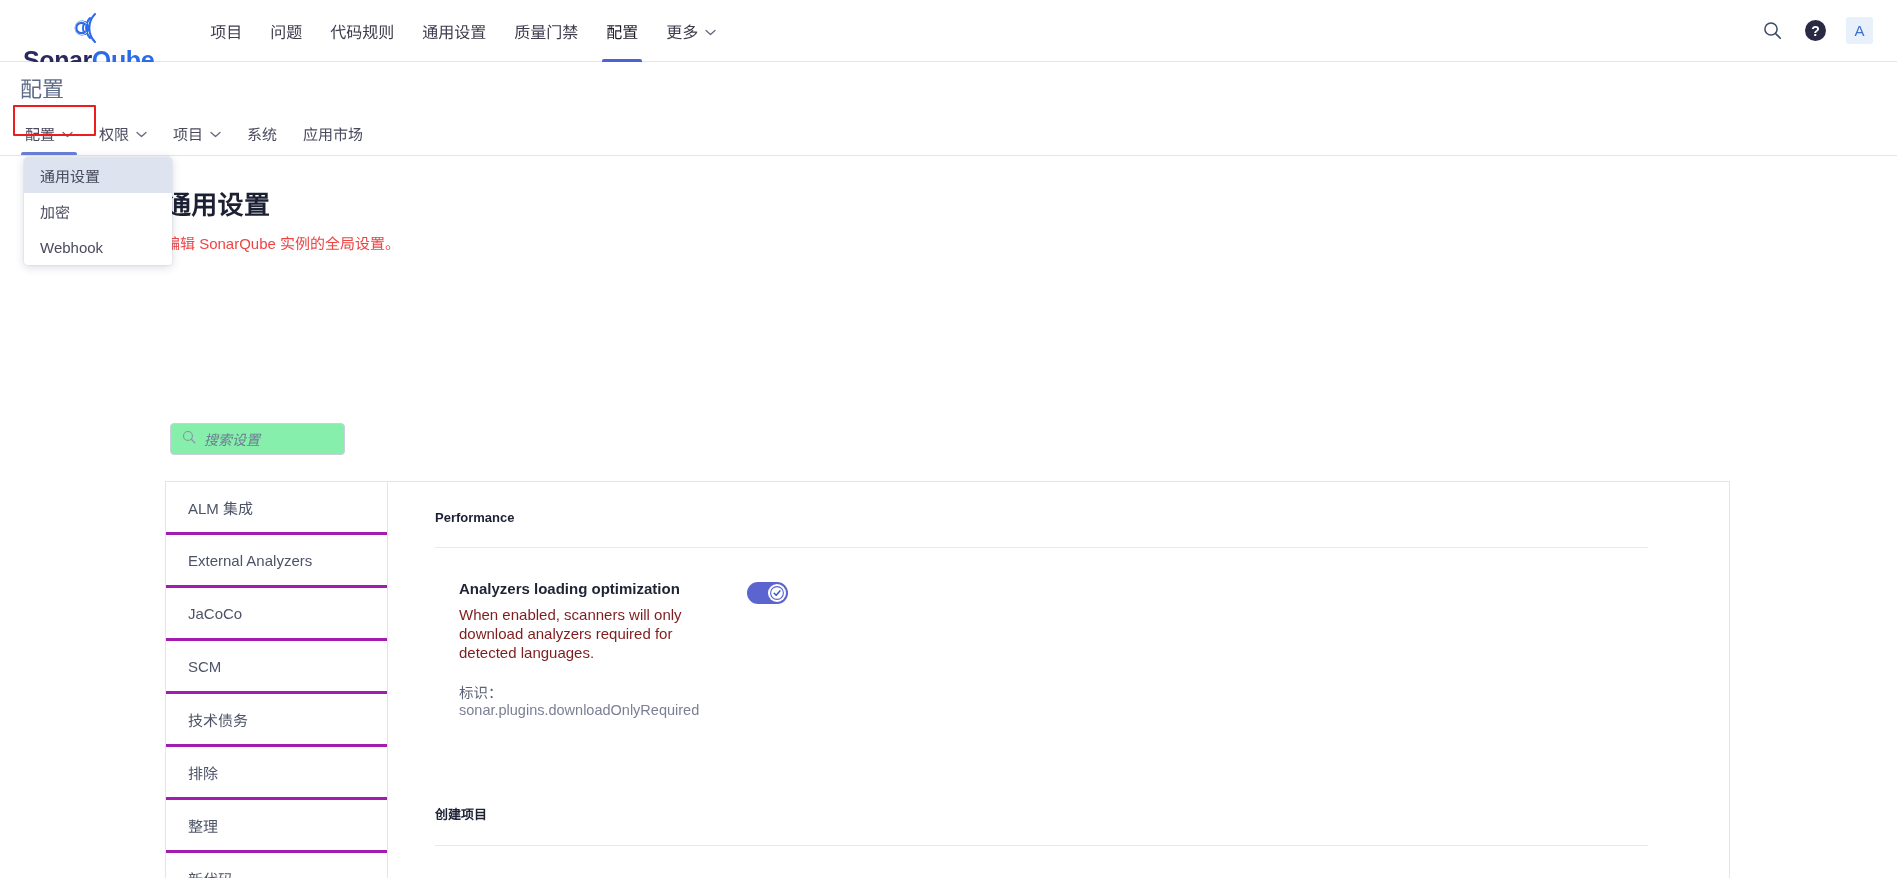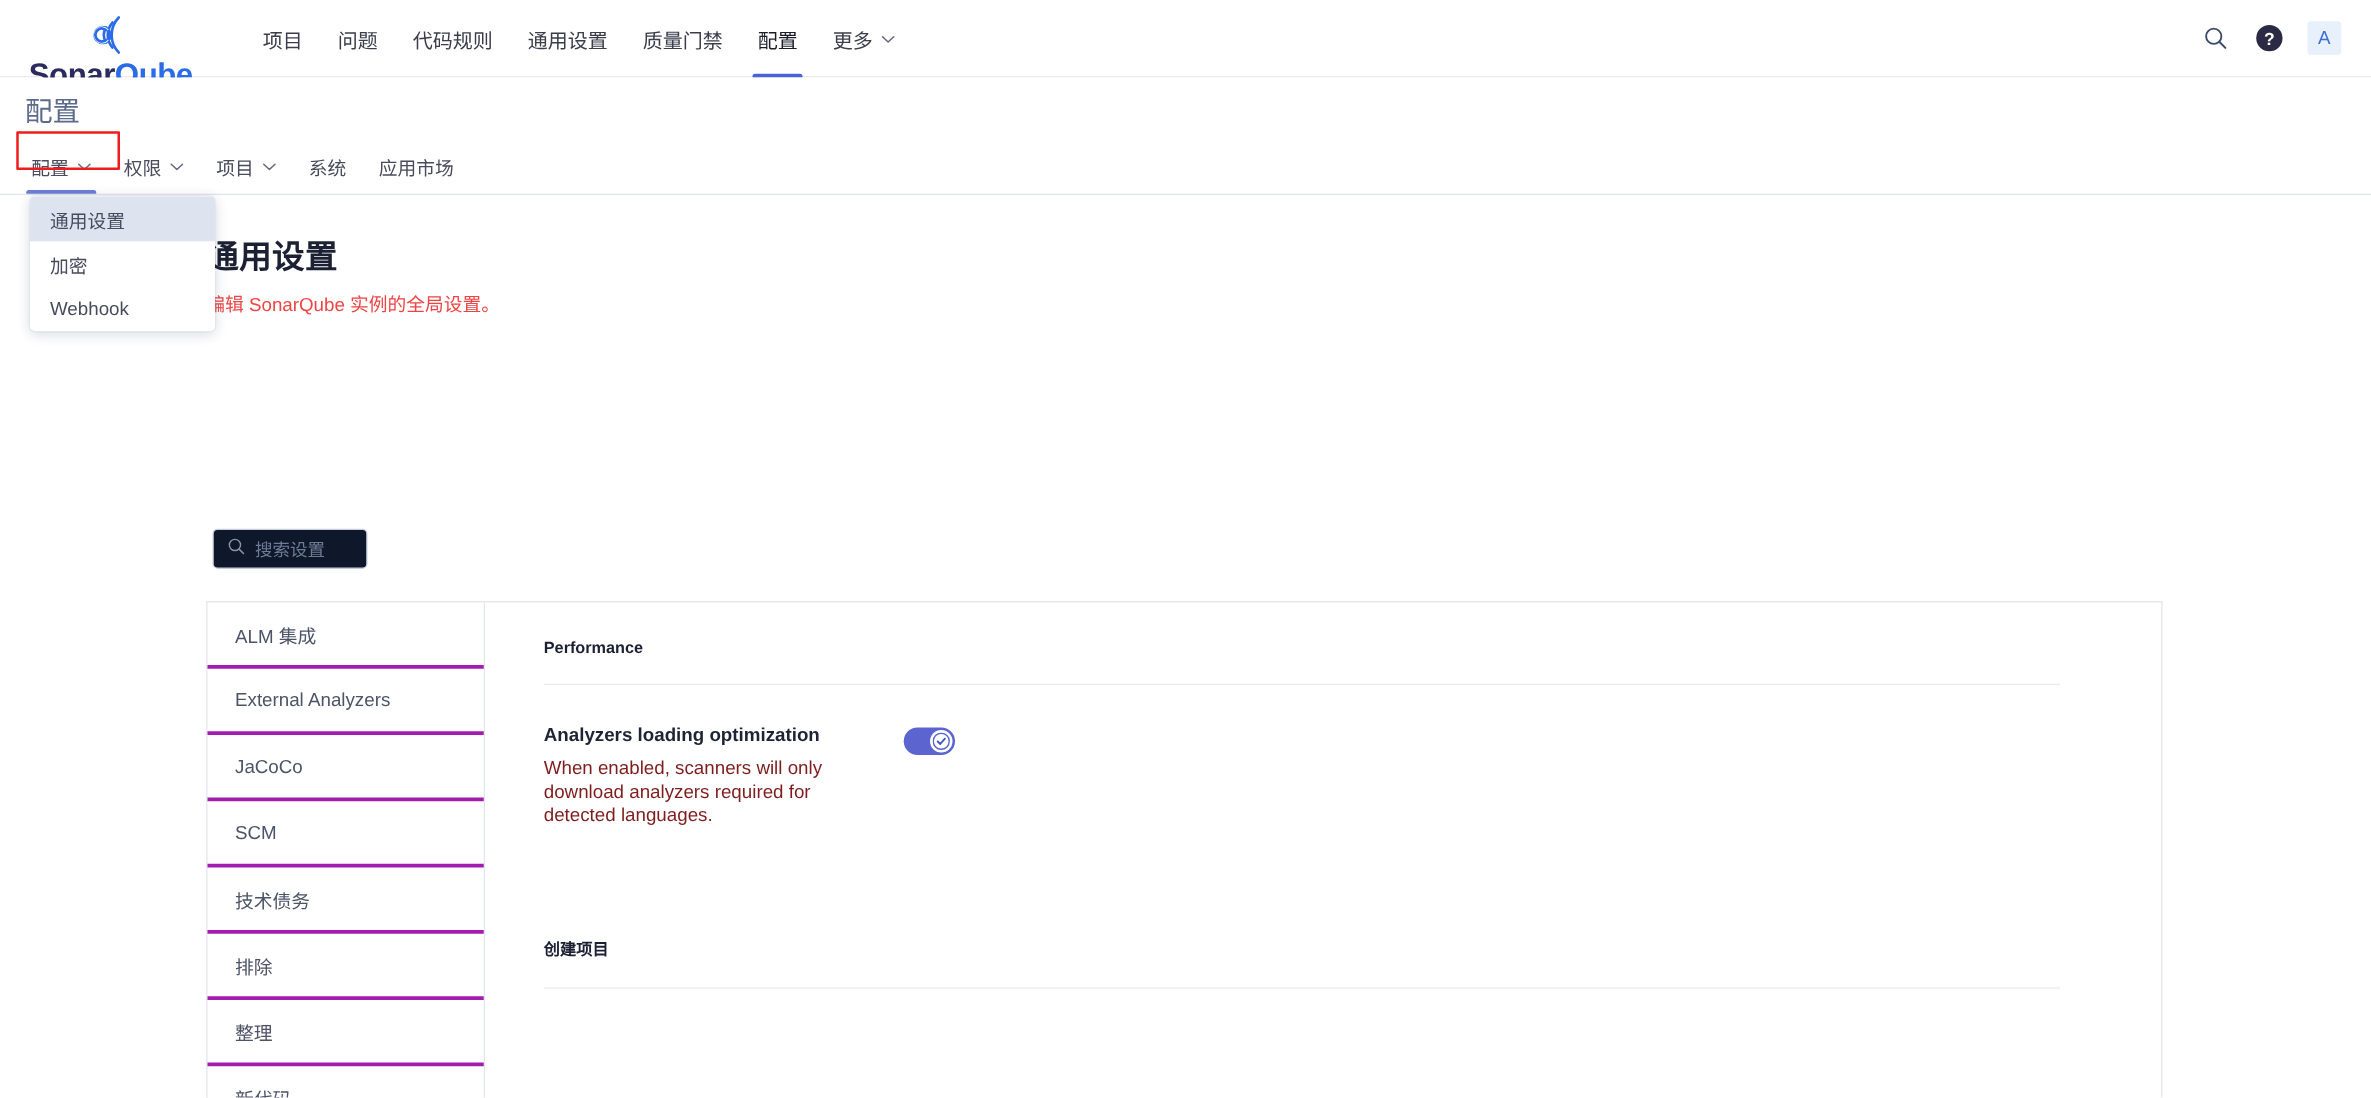--- a/index.html
+++ b/index.html
@@ -141,25 +141,26 @@
     position: absolute; left: 165px; top: 28px;
     font-size: 26px; font-weight: 700; color: #1c2033;
     letter-spacing: 0.3px;
   }
   .subtitle {
     position: absolute; left: 165px; top: 76px;
     font-size: 15px; color: #ef4444;
   }
   .searchbox {
     position: absolute; left: 170px; top: 267px;
-    width: 124px; height: 32px;
+    width: 175px; height: 32px;
     border: 1px solid #c9cfdd; border-radius: 4px;
     display: flex; align-items: center; gap: 8px;
-    padding: 0 11px; background: #0f172a;
+    padding: 0 11px; background: #86efac;
     cursor: text;
+    font-style: italic;
   }
   .searchbox .ph { font-size: 14px; color: #6f7b95; }
 
   
   .settings-wrap {
     position: absolute; left: 165px; top: 325px;
     width: 1565px;
     display: flex;
     border: 1px solid #e3e5ec;
     border-bottom: none;
@@ -186,20 +187,21 @@
     padding-top: 28px; padding-bottom: 0;
   }
   .section-rule {
     margin-top: 22px;
     border-top: 1px solid #e8eaf0;
     width: 1213px;
   }
   .field-row {
     display: flex;
     padding-top: 32px;
+    margin-left: 24px;
   }
   .field-left { width: 288px; flex: 0 0 288px; padding-right: 18px; }
   .field-name {
     font-size: 15px; font-weight: 700; color: #1f2435;
     margin-bottom: 8px;
   }
   .field-desc {
     font-size: 15px; color: #7f1d1d; line-height: 1.28;
   }
   .field-key {
@@ -381,20 +383,24 @@
       <div class="panel">
 
         <div class="section">
           <div class="section-title">Performance</div>
           <div class="section-rule"></div>
 
           <div class="field-row">
             <div class="field-left">
               <div class="field-name">Analyzers loading optimization</div>
               <div class="field-desc">When enabled, scanners will only download analyzers required for detected languages.</div>
+              <div class="field-key">
+                <span class="k">标识：</span>
+                <span class="v">sonar.plugins.downloadOnlyRequired</span>
+              </div>
             </div>
             <div class="field-right">
               <div class="toggle">
                 <span class="knob">
                   <svg width="14" height="14" viewBox="0 0 14 14" aria-hidden="true">
                     <circle cx="7" cy="7" r="6.4" fill="none" stroke="#5b64cf" stroke-width="1.1"></circle>
                     <path d="M4.2 7.2 L6.2 9.2 L9.9 4.9" fill="none" stroke="#3b57c4" stroke-width="1.5" stroke-linecap="round" stroke-linejoin="round"></path>
                   </svg>
                 </span>
               </div>

